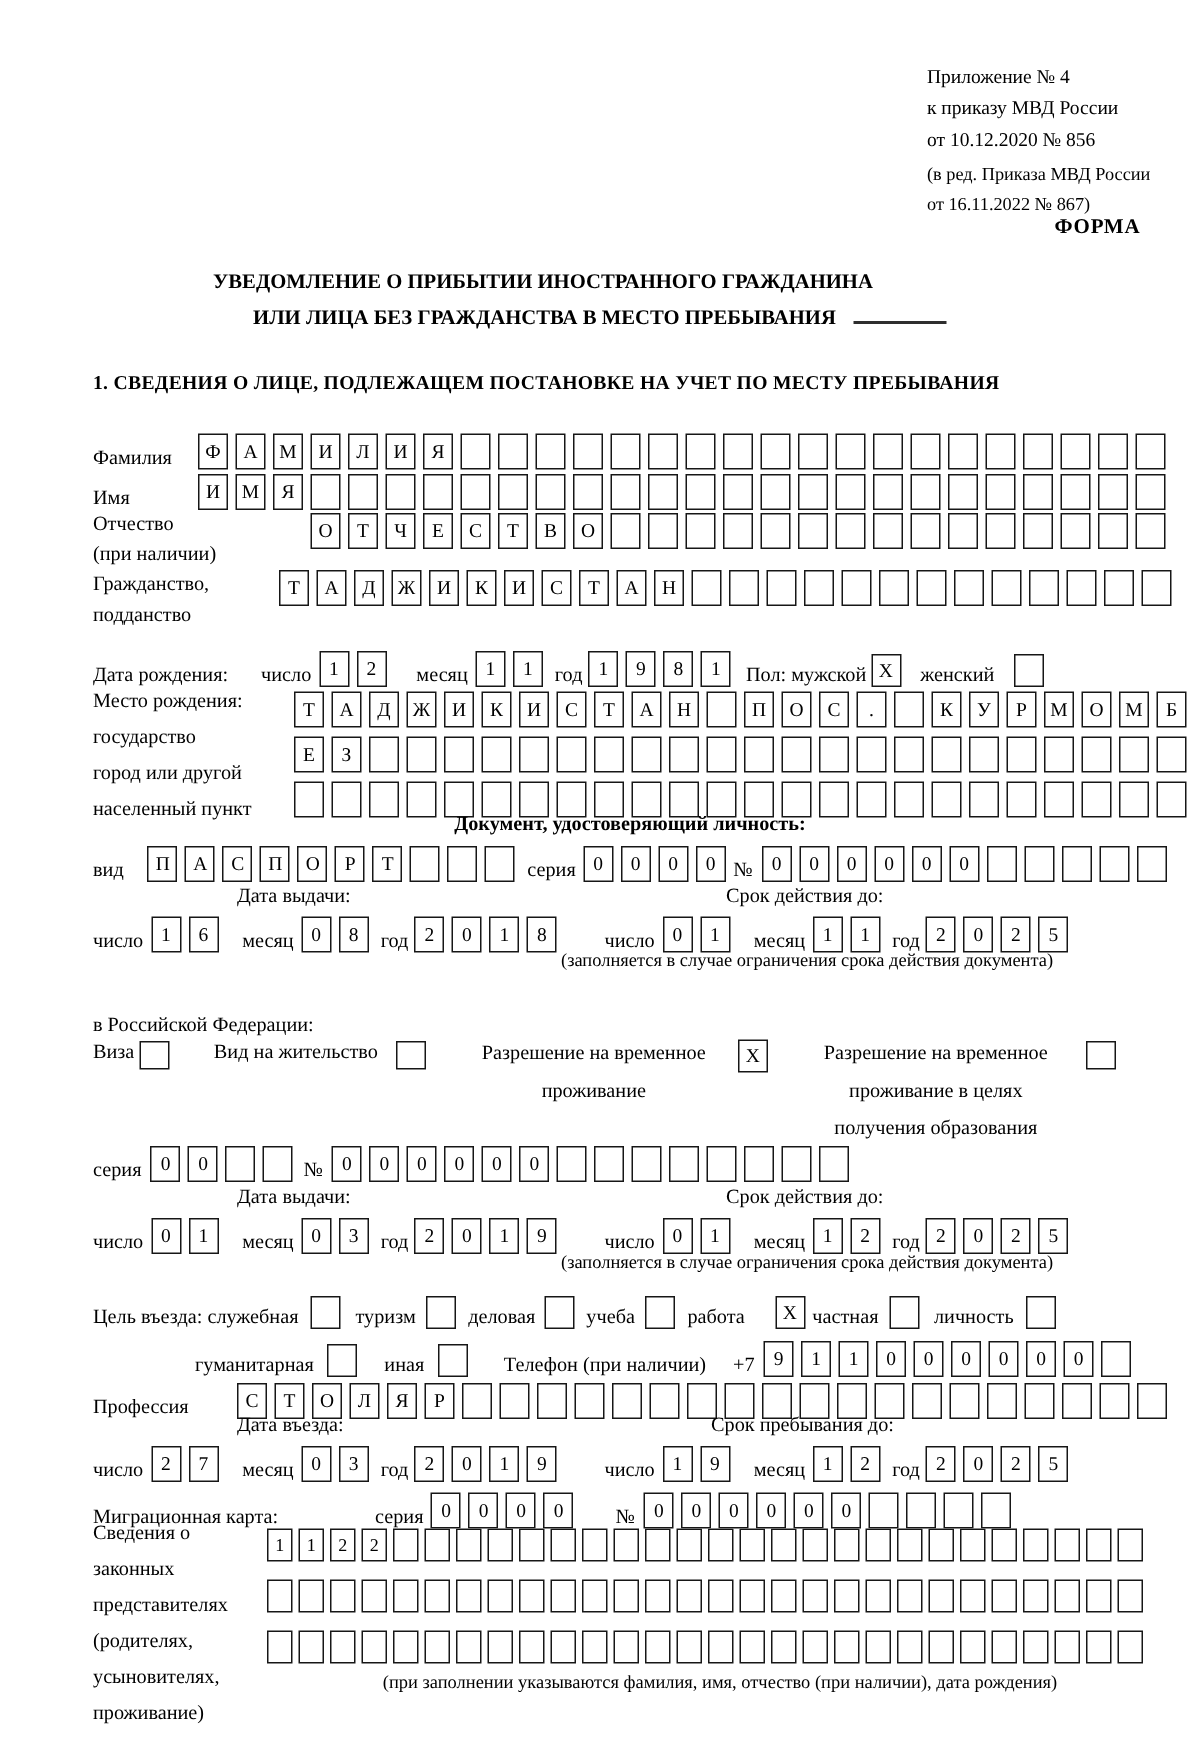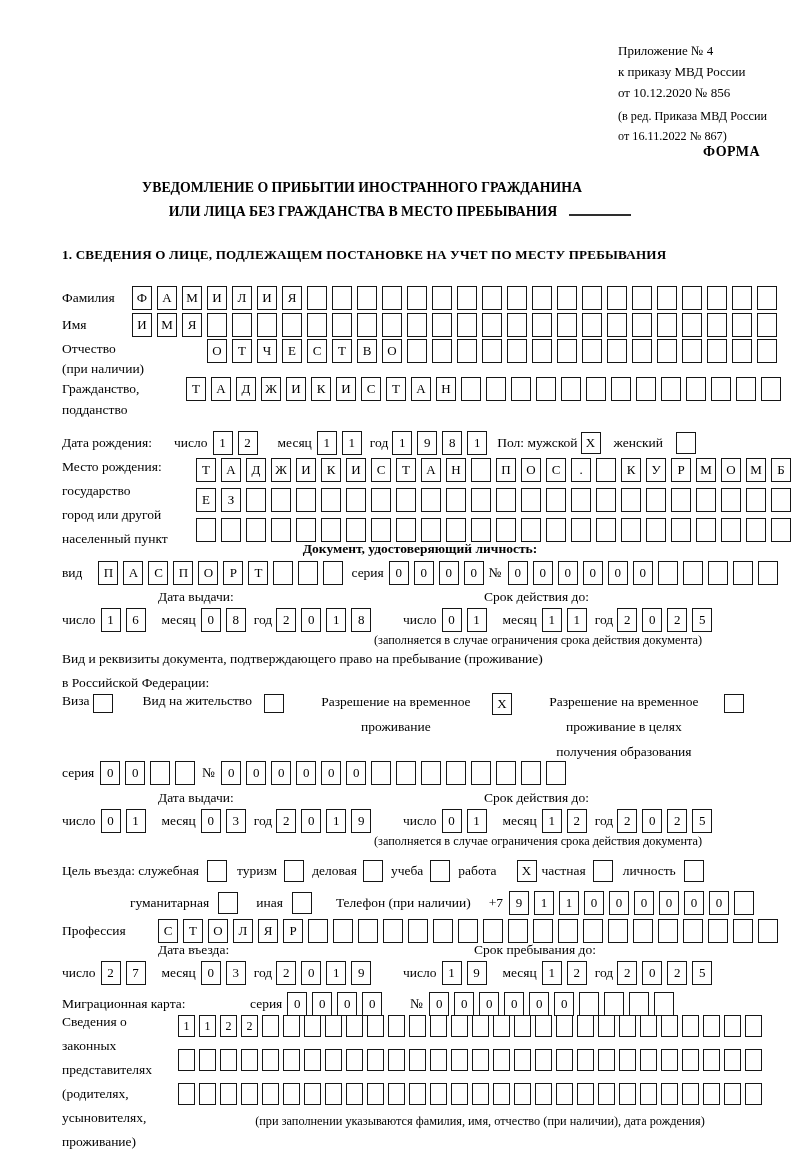--- a/index.html
+++ b/index.html
@@ -1,19 +1,19 @@
 <!DOCTYPE html>
 <html><head>
 <meta charset="utf-8">
 <style>
   html,body{margin:0;padding:0;background:#fff;}
   .page{position:relative;width:800px;height:1163px;background:#ffffff;color:#000;
         font-family:"Liberation Serif","DejaVu Serif",serif;font-size:13.5px;overflow:hidden;}
   .abs{position:absolute;white-space:nowrap;line-height:17px;}
-  .row{position:absolute;display:flex;align-items:center;white-space:nowrap;height:30px;}
+  .row{position:absolute;display:flex;align-items:flex-end;white-space:nowrap;height:30px;}
   .rowtop{position:absolute;display:flex;align-items:flex-start;white-space:nowrap;}
   .b{font-weight:bold;}
   .c{text-align:center;}
   .grid{display:flex;gap:5px;}
   .grid.sm{gap:4px;}
   .cell{box-sizing:border-box;flex:none;width:20px;height:24px;border:1.7px solid #161616;
         display:flex;align-items:center;justify-content:center;font-size:13px;background:#fff;}
   .grid.sm .cell{width:17px;height:22px;font-size:12px;}
   .cb{box-sizing:border-box;flex:none;width:20px;height:19px;border:1.7px solid #161616;
       display:inline-flex;align-items:center;justify-content:center;font-size:13px;background:#fff;}
@@ -357,21 +357,20 @@
     <span style="margin-right:4px;">год</span>
     <div class="grid">
         <span class="cell">2</span>
         <span class="cell">0</span>
         <span class="cell">2</span>
         <span class="cell">5</span>
       </div>
   </div>
   <div class="abs note" style="left:374px;top:632px;">(заполняется в случае ограничения срока действия документа)</div>
 
-  <div class="abs" style="left:62px;top:650px;">Вид и реквизиты документа, подтверждающего право на пребывание (проживание)</div>
   <div class="abs" style="left:62px;top:674px;">в Российской Федерации:</div>
   <div class="rowtop" style="left:62px;top:693px;">
     <span style="margin-right:3px;">Виза</span>
     <span class="cb" style="margin-right:30px;margin-top:1px;"></span>
     <span style="margin-right:12px;">Вид на жительство</span>
     <span class="cb" style="margin-right:28px;margin-top:1px;"></span>
     <span class="optblock" style="width:168px;margin-right:12px;margin-top:-4px;">
       <span>Разрешение на временное</span><br>
       <span>проживание</span>
     </span>

